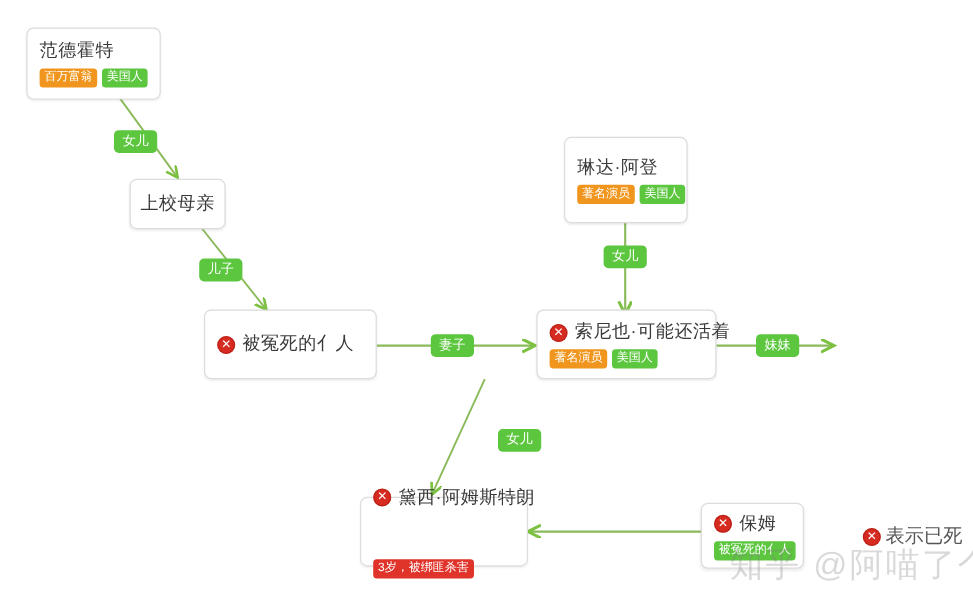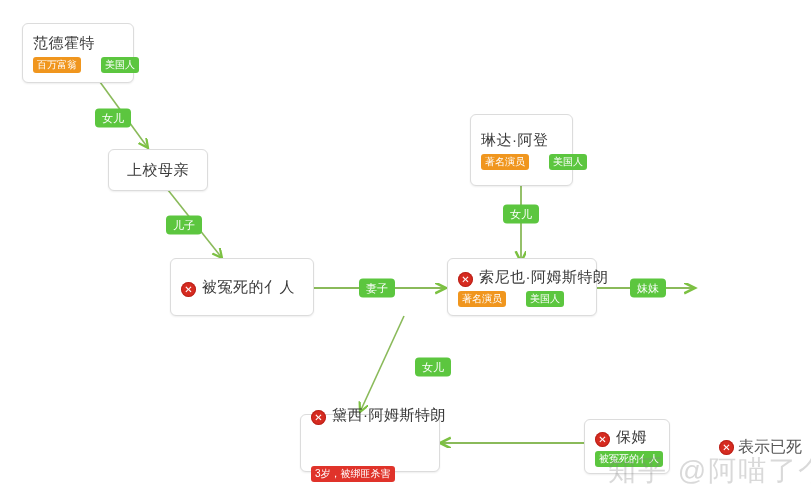--- a/index.html
+++ b/index.html
@@ -34,21 +34,21 @@
     border-radius: 6px;
     box-shadow: 0 1px 2px rgba(0,0,0,0.07);
     box-sizing: border-box;
     padding: 6px 10px 6px 10px;
     display: flex;
     flex-direction: column;
     justify-content: center;
   }
   .node-title-row {
     display: flex;
-    align-items: flex-end;
+    align-items: center;
     gap: 6px;
     white-space: nowrap;
   }
   .node-title {
     font-size: 15px;
     color: #3a3a3a;
     line-height: 20px;
     letter-spacing: 0.5px;
   }
   .dead-icon {
@@ -59,21 +59,21 @@
     color: #ffffff;
     font-size: 10px;
     line-height: 15px;
     text-align: center;
     font-weight: bold;
     flex: 0 0 auto;
     box-shadow: 0 0 0 1px rgba(160,20,14,0.5) inset;
   }
   .tags {
     display: flex;
-    gap: 20px;
+    gap: 4px;
     margin-top: 4px;
     white-space: nowrap;
   }
   .tag {
     font-size: 10px;
     line-height: 14px;
     padding: 1px 4px;
     border-radius: 3px;
     color: #ffffff;
     display: inline-block;
@@ -154,21 +154,21 @@
   <div class="node" style="left:22px; top:23px; width:112px; height:60px;">
     <div class="node-title-row">
       <span class="node-title">范德霍特</span>
     </div>
     <div class="tags">
       <span class="tag orange">百万富翁</span>
       <span class="tag green">美国人</span>
     </div>
   </div>
 
-  <div class="node" style="left:108px; top:149px; width:100px; height:42px; align-items:center;">
+  <div class="node" style="left:108px; top:149px; width:80px; height:42px; align-items:center;">
     <div class="node-title-row">
       <span class="node-title">上校母亲</span>
     </div>
   </div>
 
   <div class="node" style="left:470px; top:114px; width:103px; height:72px;">
     <div class="node-title-row">
       <span class="node-title">琳达·阿登</span>
     </div>
     <div class="tags">
@@ -180,21 +180,21 @@
   <div class="node" style="left:170px; top:258px; width:144px; height:58px;">
     <div class="node-title-row">
       <span class="dead-icon">✕</span>
       <span class="node-title">被冤死的亻人</span>
     </div>
   </div>
 
   <div class="node" style="left:447px; top:258px; width:150px; height:58px;">
     <div class="node-title-row">
       <span class="dead-icon">✕</span>
-      <span class="node-title">索尼也·阿姆斯特朗</span>
+      <span class="node-title">索尼也·可能还活着</span>
     </div>
     <div class="tags">
       <span class="tag orange">著名演员</span>
       <span class="tag green">美国人</span>
     </div>
   </div>
 
 
   <div class="node" style="left:300px; top:414px; width:140px; height:58px;">
     <div class="node-title-row">

